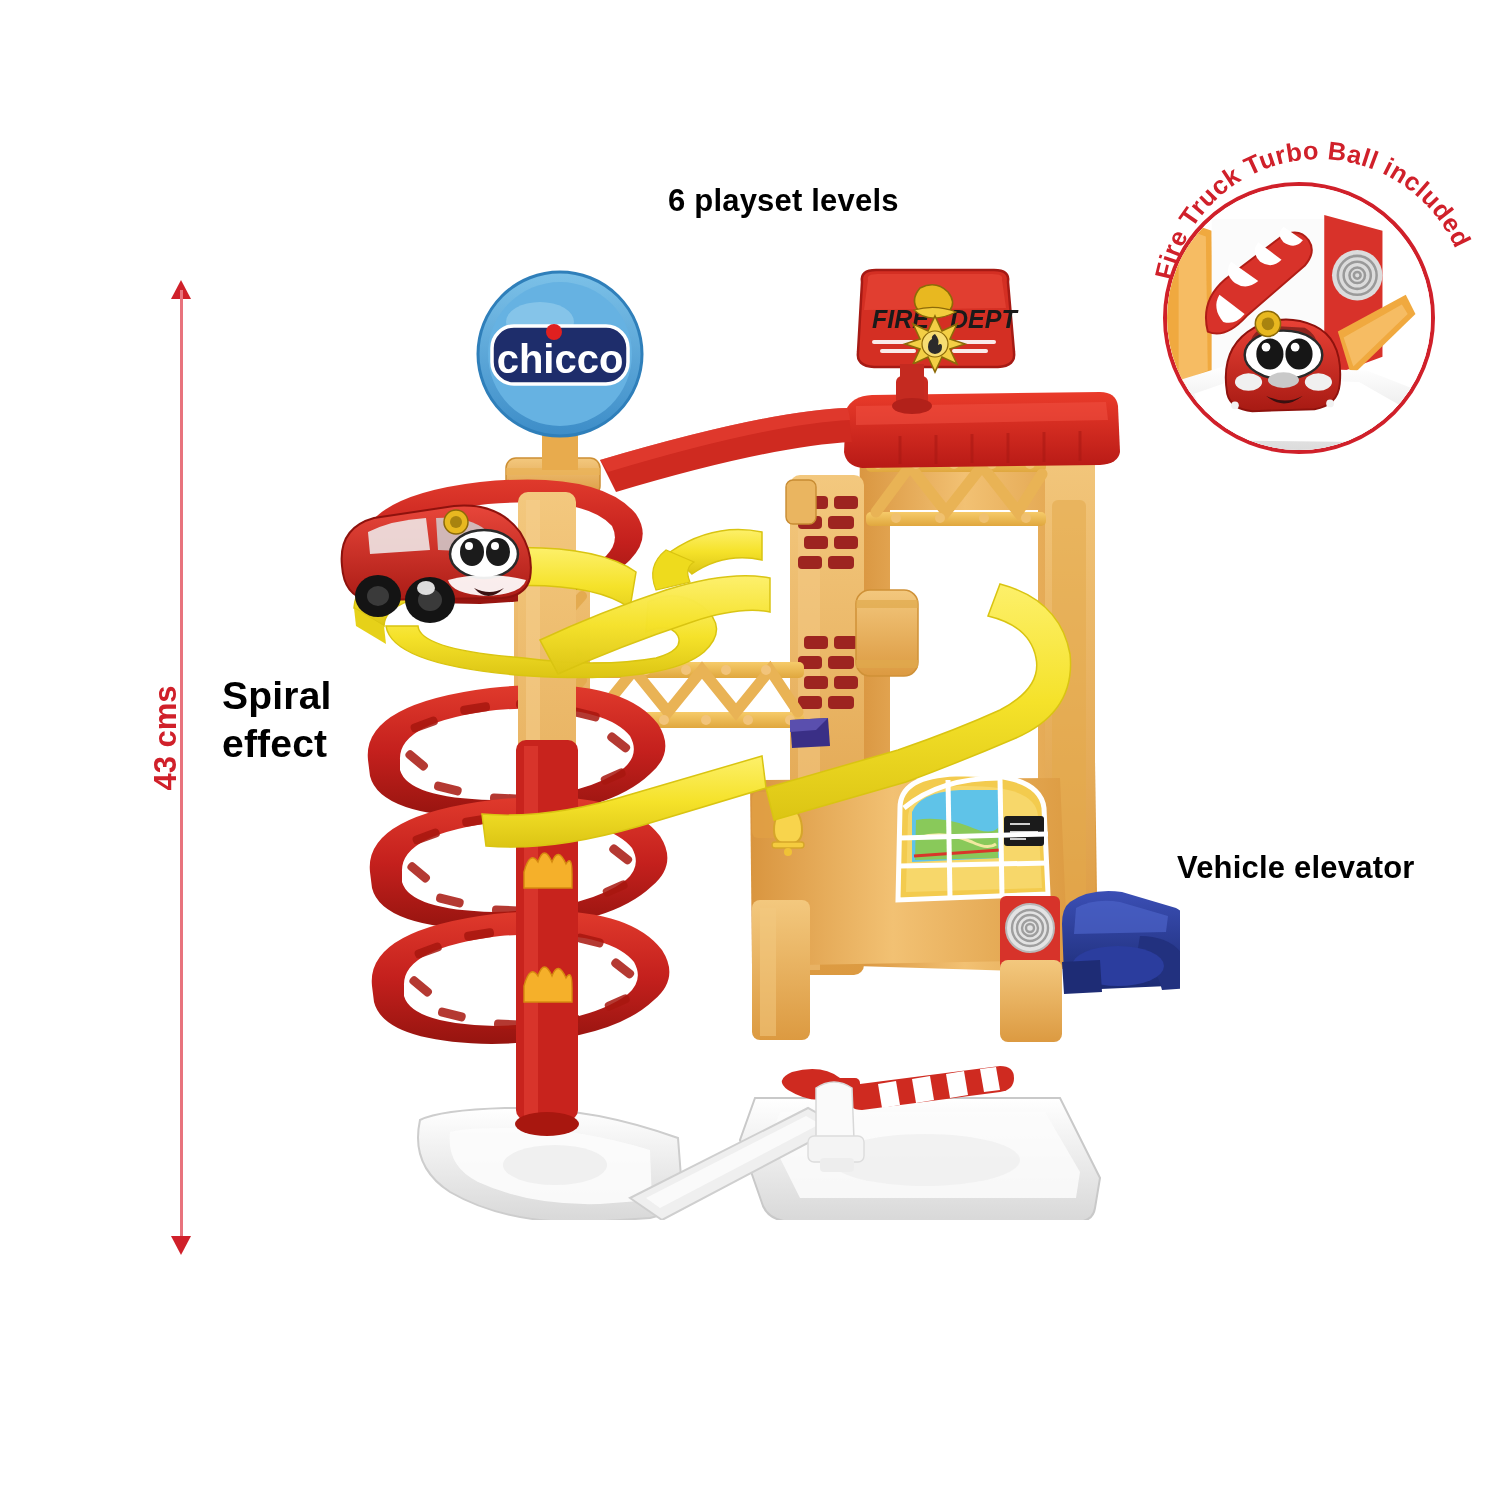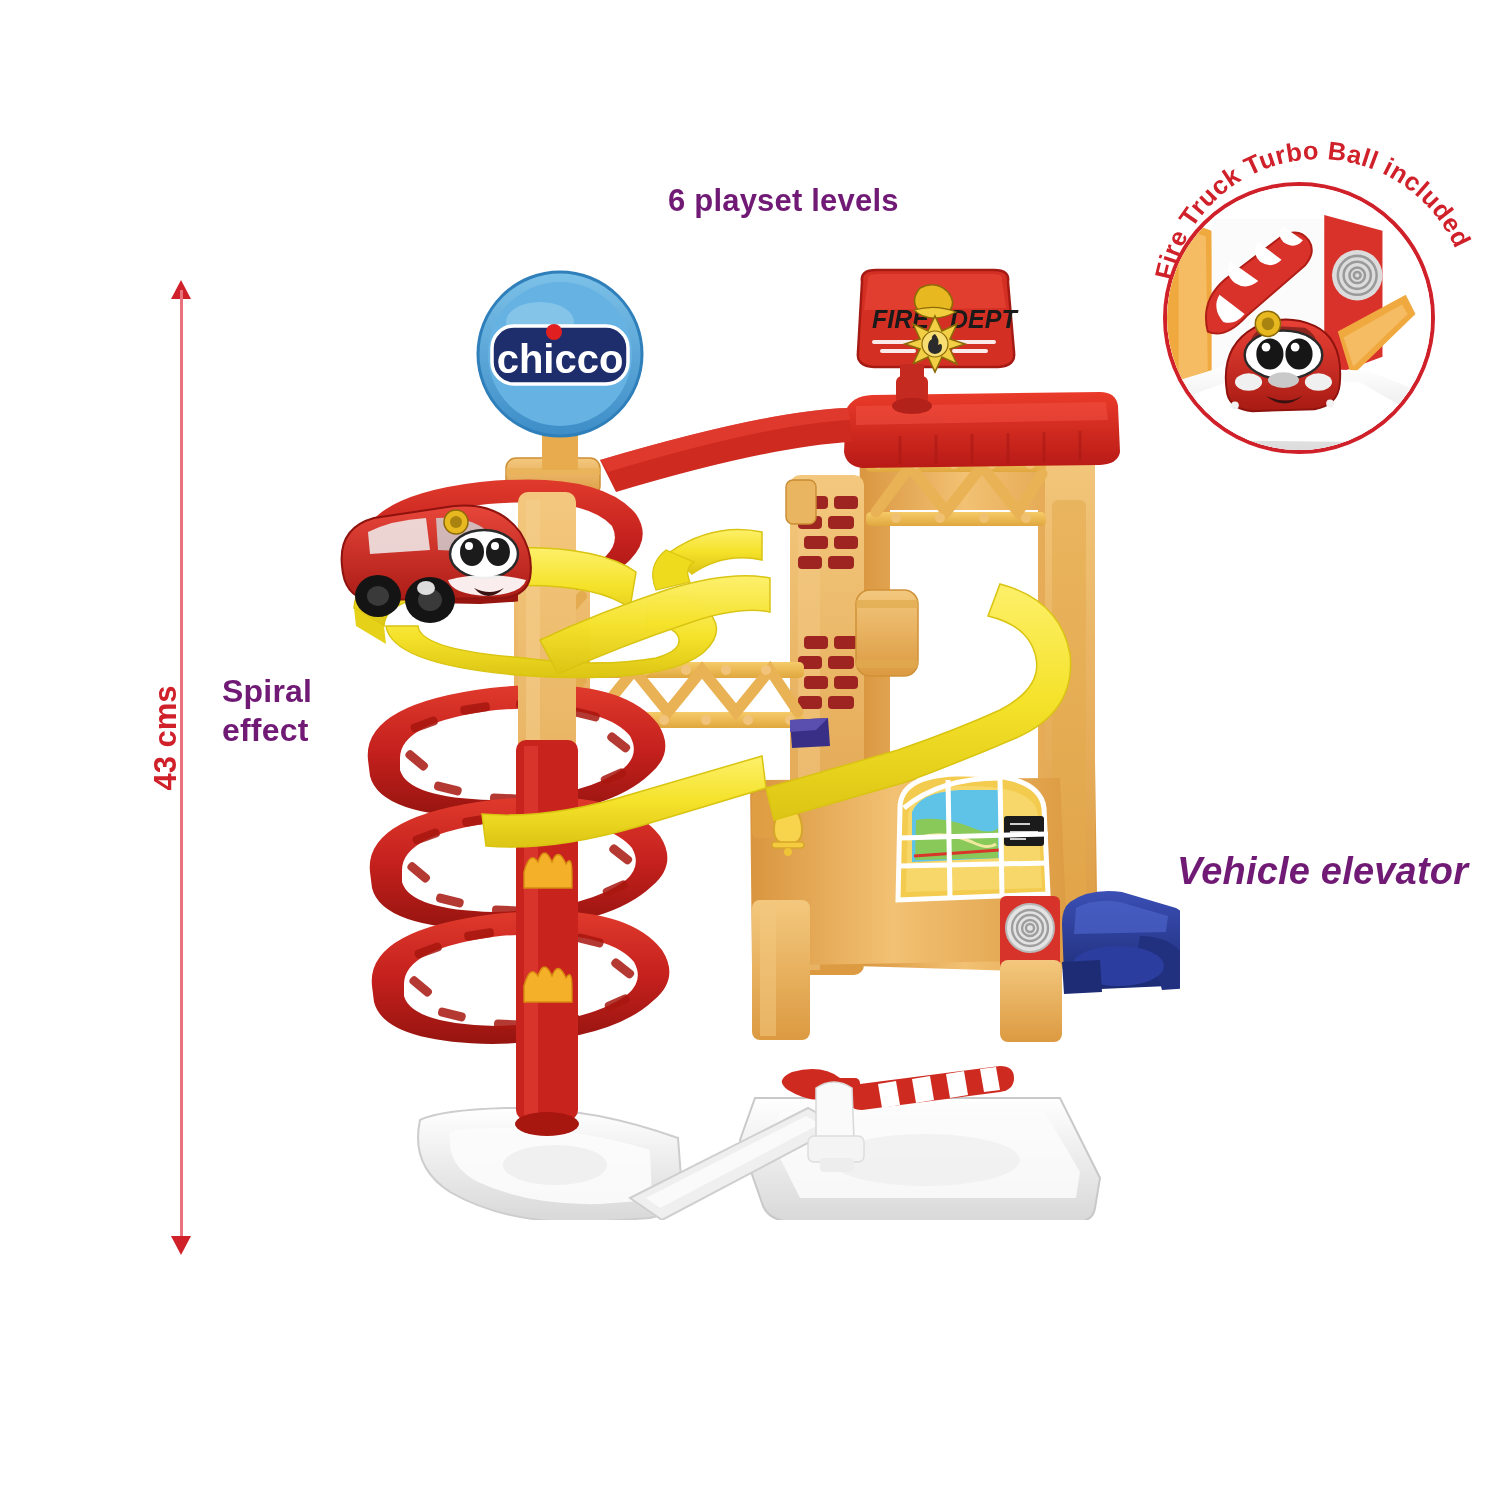--- a/index.html
+++ b/index.html
@@ -12,28 +12,28 @@
     overflow: hidden;
     font-family: "Liberation Sans", sans-serif;
   }
   .stage {
     position: absolute;
     inset: 0;
     width: 1500px; height: 1500px;
   }
   .annot {
     position: absolute;
-    color: #701a75;
+    color: #000000;
     font-weight: bold;
     white-space: pre-line;
     letter-spacing: .2px;
   }
   #label-levels   { left: 668px; top: 183px;  font-size: 31px; }
-  #label-spiral   { left: 222px; top: 672px;  font-size: 32px; line-height: 1.22; }
-  #label-elevator { left: 1177px; top: 850px; font-size: 38px; font-style: italic; }
+  #label-spiral   { left: 222px; top: 672px;  font-size: 39px; line-height: 1.22; }
+  #label-elevator { left: 1177px; top: 850px; font-size: 31px; }
   #label-manual   { left: 352px; top: 1280px; font-size: 31px; }
 
   #dim-wrap {
     position: absolute; left: 150px; top: 280px;
     width: 80px; height: 975px;
   }
   #dim-line {
     position: absolute; left: 30px; top: 10px;
     width: 3px; height: 955px;
     background: #e8737d;

